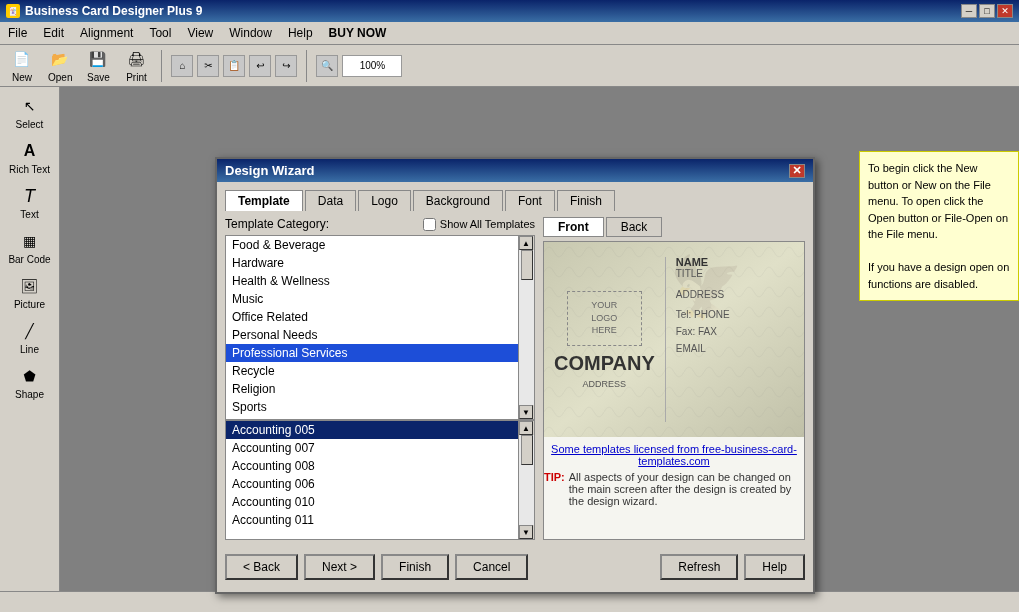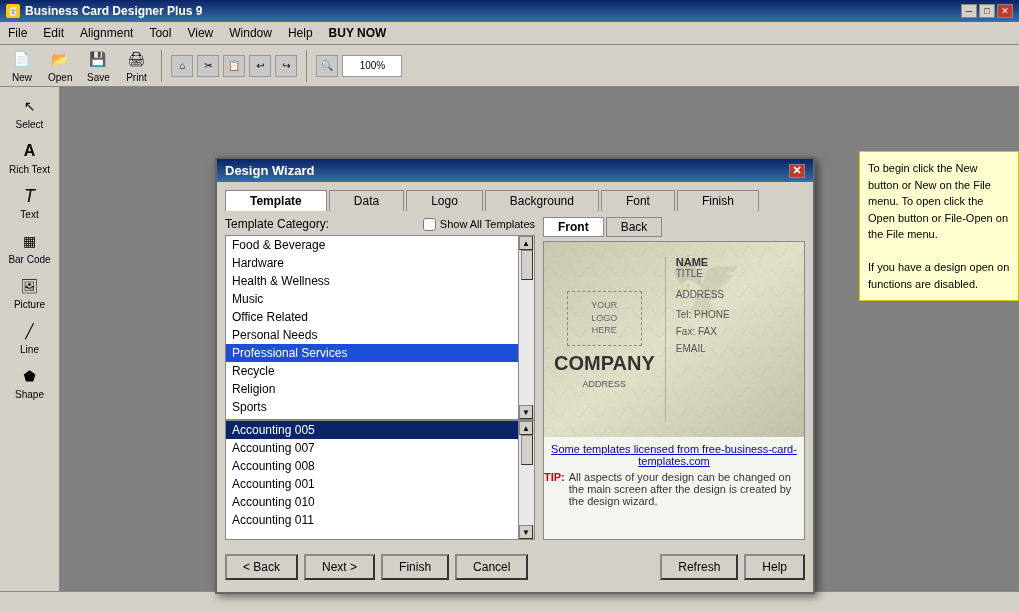--- a/index.html
+++ b/index.html
@@ -40,21 +40,21 @@
     .sidebar-icon { width: 28px; height: 22px; display: flex; align-items: center; justify-content: center; font-size: 14px; }
     
     
     .dialog { background: #d4d0c8; border: 2px solid #666; width: 600px; position: absolute; top: 70px; left: 155px; box-shadow: 3px 3px 8px rgba(0,0,0,0.5); }
     .dialog-title { background: linear-gradient(to bottom, #0a246a, #3a6ea5); color: white; padding: 4px 8px; display: flex; justify-content: space-between; align-items: center; font-weight: bold; font-size: 13px; }
     .dialog-close { color: white; cursor: pointer; font-weight: bold; width: 16px; height: 14px; background: #c0392b; border: 1px solid #888; display: flex; align-items: center; justify-content: center; font-size: 11px; }
     .dialog-body { padding: 8px; }
 
     
     .tab-row { display: flex; gap: 2px; margin-bottom: 6px; }
-    .tab { padding: 3px 24px; border: 1px solid #888; border-bottom: none; cursor: pointer; background: #d4d0c8; font-size: 12px; }
+    .tab { padding: 3px 12px; border: 1px solid #888; border-bottom: none; cursor: pointer; background: #d4d0c8; font-size: 12px; }
     .tab.active { background: white; font-weight: bold; z-index: 1; }
 
     
     .dialog-content { display: flex; gap: 8px; }
 
     
     .left-panel { flex: 0 0 310px; }
     .template-cat-header { display: flex; justify-content: space-between; align-items: center; margin-bottom: 4px; font-size: 12px; }
     .checkbox-label { display: flex; align-items: center; gap: 4px; font-size: 11px; }
     .list-box-item { padding: 2px 6px; cursor: pointer; font-size: 12px; }
@@ -251,21 +251,21 @@
                 </div>
                 <div class="scroll-btn">▼</div>
               </div>
             </div>
 
             <div class="template-list-container">
               <div class="template-list-inner">
                 <div class="template-item selected">Accounting 005</div>
                 <div class="template-item">Accounting 007</div>
                 <div class="template-item">Accounting 008</div>
-                <div class="template-item">Accounting 001</div>
+                <div class="template-item">Accounting 006</div>
                 <div class="template-item">Accounting 010</div>
                 <div class="template-item">Accounting 011</div>
 
               </div>
               <div class="scrollbar-area">
                 <div class="scroll-btn">▲</div>
                 <div class="scroll-track">
                   <div class="scroll-thumb"></div>
                 </div>
                 <div class="scroll-btn">▼</div>

